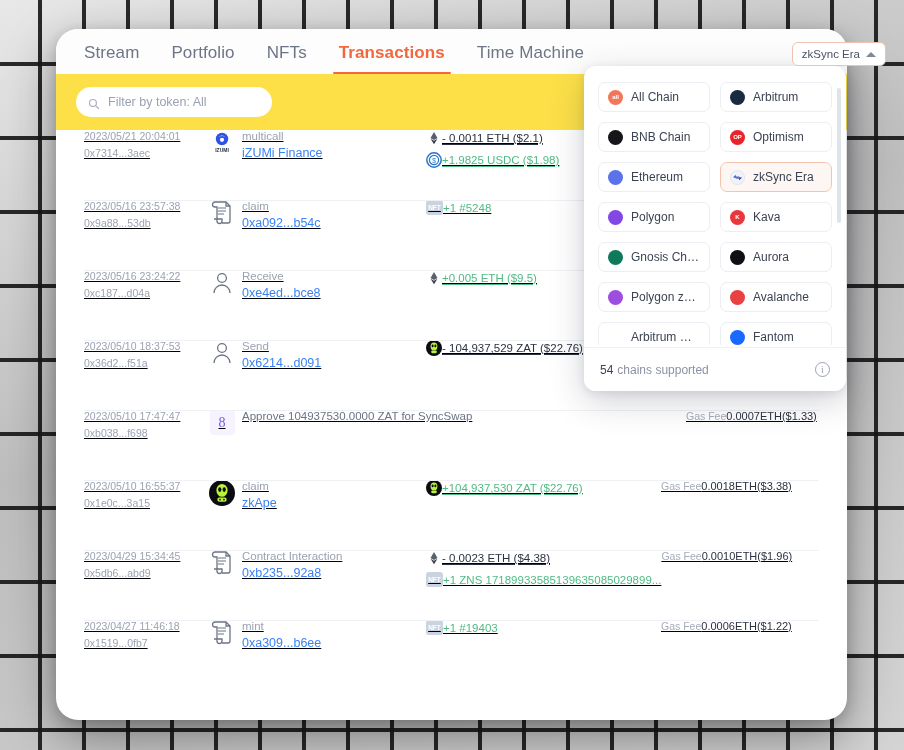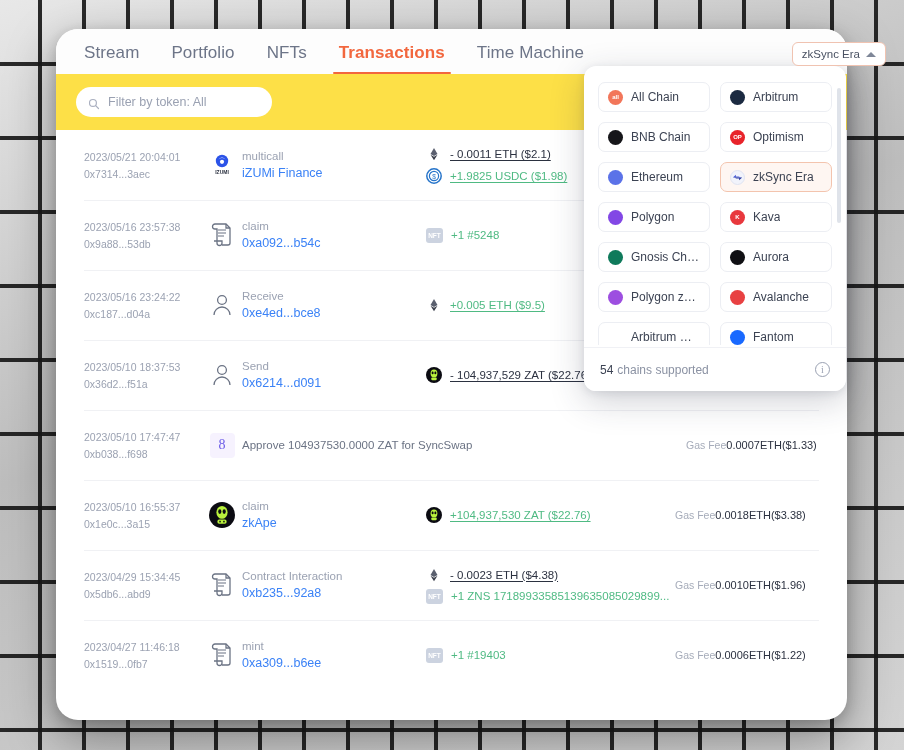--- a/index.html
+++ b/index.html
@@ -180,22 +180,23 @@
     font-family: "Liberation Serif", serif;
     cursor: pointer;
   }
 
   
   .txlist { background: #fff; }
   .txrow {
     position: relative;
     height: 70px;
     display: flex;
-    align-items: center;
-    padding: 0 22px 0 28px;
+    align-items: flex-start;
+    padding: 0 36px 0 28px;
+    text-decoration: underline;
   }
   .txrow + .txrow::before {
     content: "";
     position: absolute;
     left: 28px; right: 28px; top: 0;
     height: 1px; background: #f0f1f4;
   }
   .col-time {
     width: 118px; flex: none;
     display: flex; flex-direction: column; gap: 5px;
@@ -204,21 +205,21 @@
   .col-time .t2 { font-size: 10.5px; color: #9ba2b2; white-space: nowrap; }
 
   .col-icon { width: 40px; flex: none; display: flex; align-items: center; justify-content: center; }
   .col-action { width: 160px; flex: none; display: flex; flex-direction: column; gap: 4px; }
   .col-action.wide { width: 420px; }
   .col-action .a1 { font-size: 11.5px; color: #9ba2b2; }
   .col-action .a2 { font-size: 12.5px; color: #3b82f6; }
   .col-action .single { font-size: 11.5px; color: #6b7384; }
 
   .col-amt { flex: 1 1 auto; display: flex; flex-direction: column; gap: 6px; padding-left: 24px; }
-  .amt-line { display: flex; align-items: center; gap: 8px; }
+  .amt-line { display: flex; align-items: center; gap: 0; }
   .amt-txt {
     font-size: 11.5px;
     text-decoration: underline;
     text-underline-offset: 2px;
     white-space: nowrap;
     cursor: pointer;
   }
   .amt-txt.neg { color: #2b3140; }
   .amt-txt.pos { color: #4fba83; }
   .amt-txt.plain { text-decoration: none; cursor: default; }

